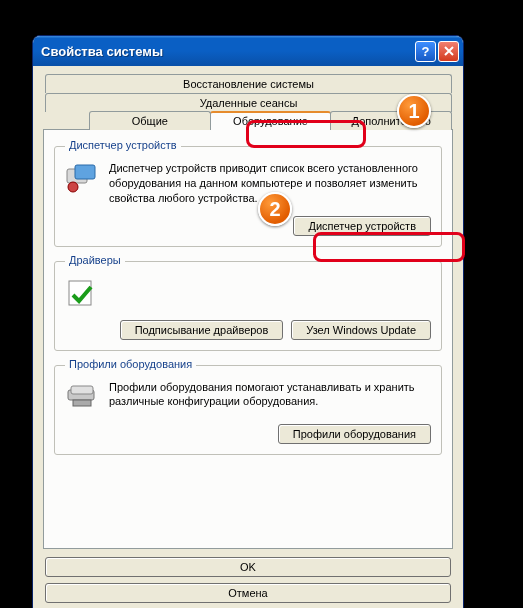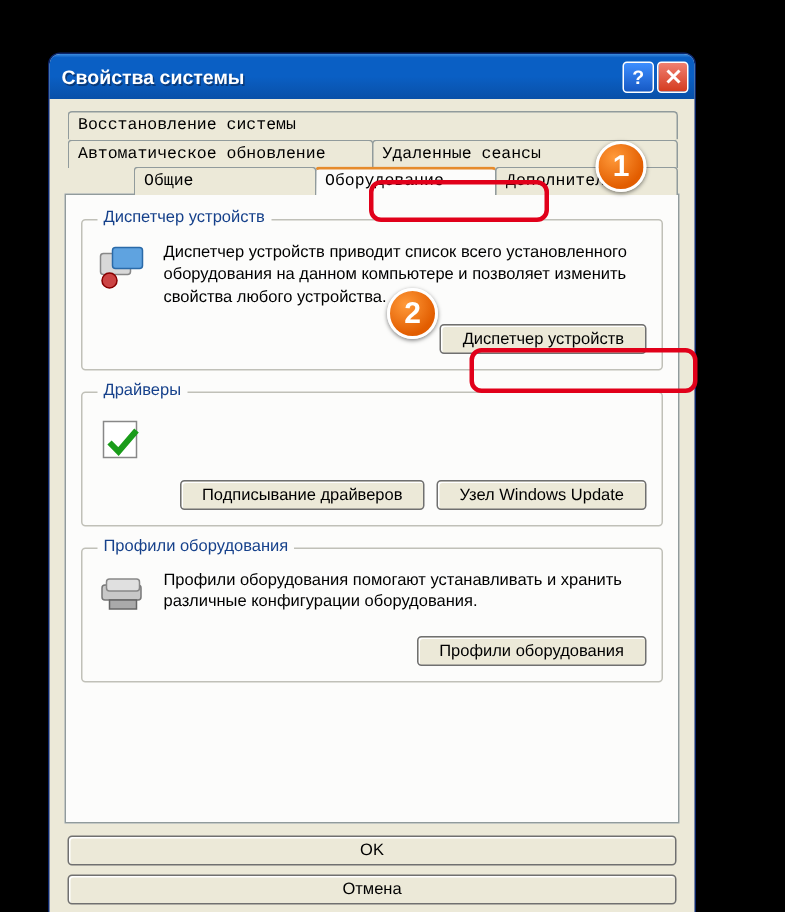--- a/index.html
+++ b/index.html
@@ -46,29 +46,29 @@
   .title-help { background: linear-gradient(#3d8eff,#1659c4); }
   .title-close { background: linear-gradient(#f08070,#d43b1f); }
   .body {
     padding: 8px 10px 10px 10px;
   }
   .tabs-area { position: relative; }
   .tab-row { display: flex; margin: 0 2px; }
   .tab-row2 { margin-top: -1px; padding-left: 44px; }
   .tab {
     flex: 1;
+    text-align: center;
     background: #ece9d8;
     border: 1px solid #919b9c;
     border-bottom: none;
     border-radius: 3px 3px 0 0;
     padding: 3px 6px;
     font-size: 11px;
     margin-right: -1px;
     position: relative;
-    font-family: Liberation Mono, monospace;
   }
   .tab.selected {
     background: #fcfcfb;
     z-index: 2;
     border-top: 2px solid #e68b2c;
     padding-top: 2px;
   }
   .tab-panel {
     border: 1px solid #919b9c;
     background: #fcfcfb;
@@ -159,21 +159,20 @@
         </svg>
     </div>
   </div>
 
   <div class="body">
     <div class="tabs-area">
       <div class="tab-row">
         <div class="tab" style="flex:2"><span>Восстановление системы</span></div>
       </div>
       <div class="tab-row">
-        <div class="tab"><span>Автоматическое обновление</span></div>
         <div class="tab"><span>Удаленные сеансы</span></div>
       </div>
       <div class="tab-row tab-row2">
         <div class="tab"><span>Общие</span></div>
         <div class="tab selected"><span>Оборудование</span></div>
         <div class="tab"><span>Дополнительно</span></div>
       </div>
 
       <div class="tab-panel">
 

